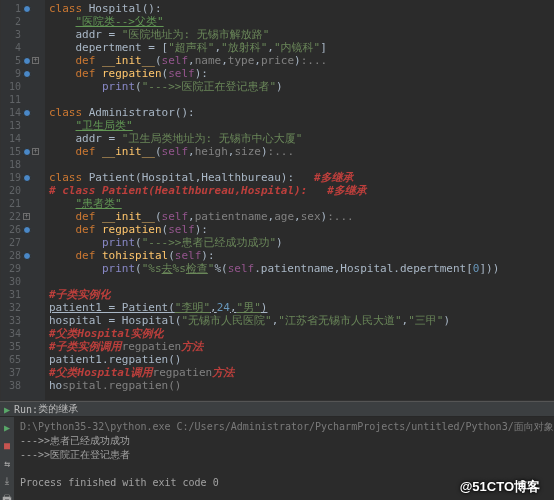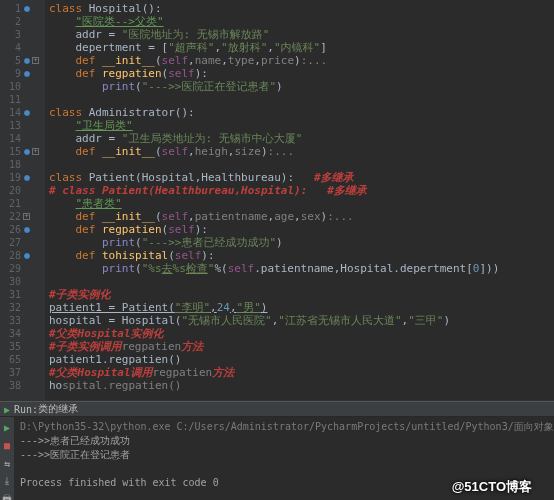--- a/index.html
+++ b/index.html
@@ -128,21 +128,21 @@
   .console {
     flex: 1;
     padding: 3px 6px;
     color: #a2a2a2;
     font-size: 10px;
   }
   .console .cline { height: 14px; line-height: 14px; white-space: pre; }
   .console .path { color: #7a7a7a; }
   .watermark {
     position: absolute;
-    right: 22px;
+    right: 14px;
     bottom: 4px;
     font-family: sans-serif;
     font-size: 13px;
     font-weight: bold;
     color: #fff;
     text-shadow: 0 0 4px #000, 0 0 2px #000;
     pointer-events: none;
   }
 </style>
 </head>

